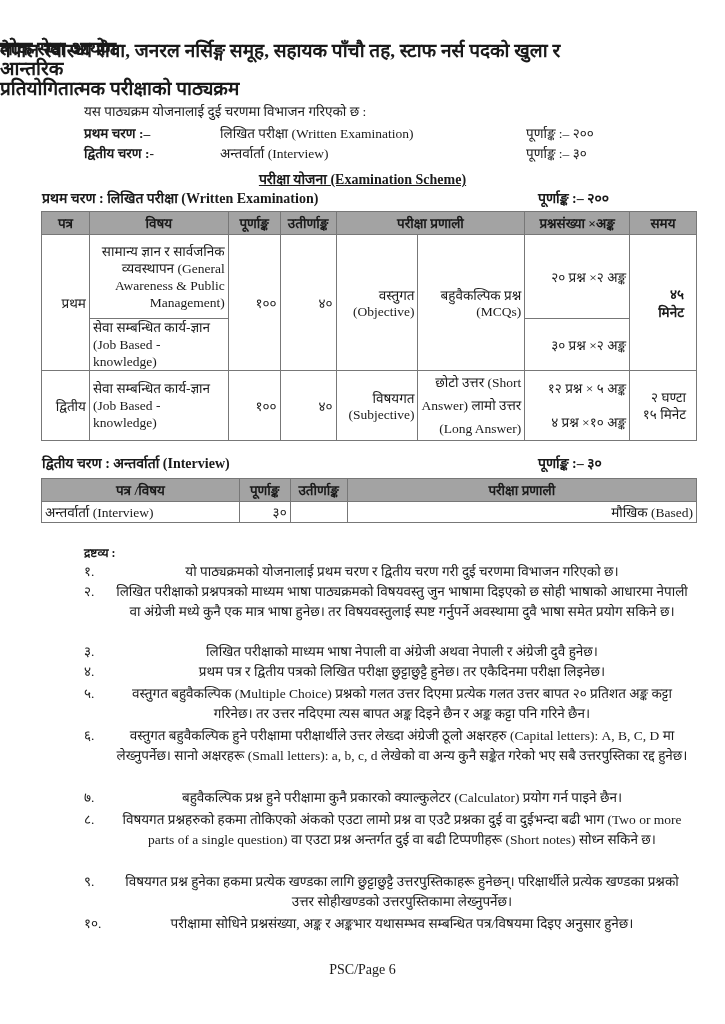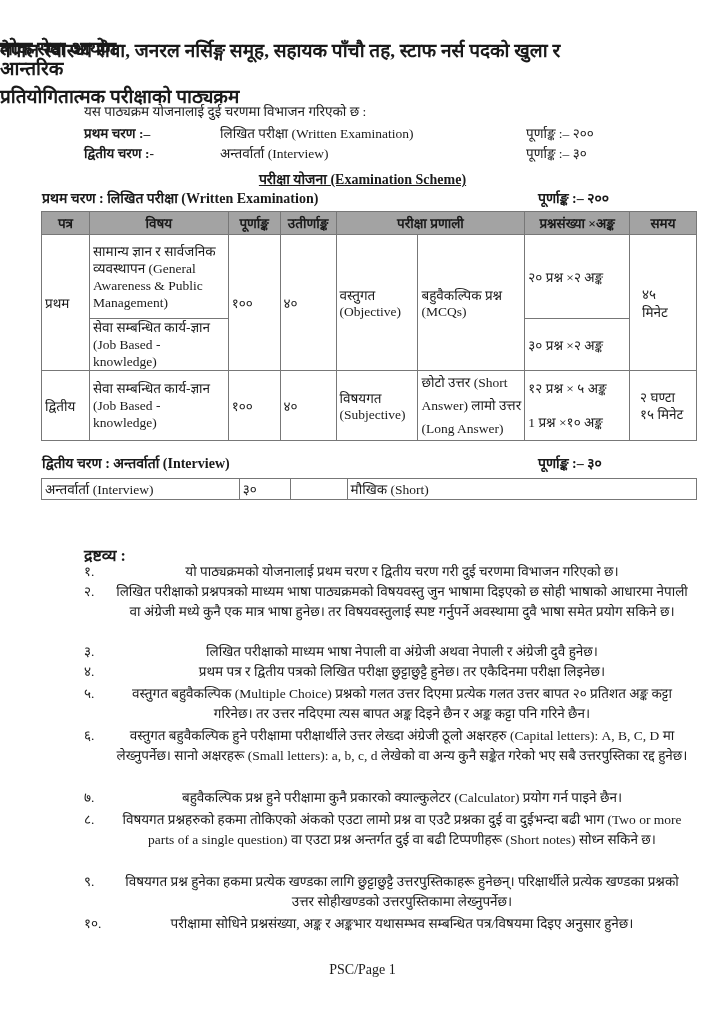--- a/index.html
+++ b/index.html
@@ -2,32 +2,32 @@
 <html><head>
 <meta charset="utf-8">
 <style>
   html, body { margin:0; padding:0; background:#ffffff; }
   body { width:725px; height:1024px; position:relative; overflow:hidden;
          font-family:"Liberation Serif","DejaVu Serif",serif; color:#1a1a1a; }
   .abs { position:absolute; }
   .title { left:0; width:614px; text-align:left; font-weight:bold; font-size:19px; line-height:18px; }
   .t1 { top:40px; }
   .t2 { top:42px; }
-  .t3 { top:88px; }
+  .t3 { top:80px; }
   .intro { left:84px; top:102px; font-size:13.5px; }
   .row-stage { font-size:13.5px; }
   .lbl-b { font-weight:bold; }
   .scheme-title { left:0; width:725px; text-align:center; top:169px; font-weight:bold; font-size:14px; text-decoration:underline; }
   .stage-line { font-weight:bold; font-size:14px; }
   table { border-collapse:collapse; position:absolute; font-size:13.5px; }
   td, th { border:1px solid #777; padding:0 3px; vertical-align:middle; }
   th { background:#a3a3a3; font-weight:bold; height:22px; text-align:center; }
-  .c { text-align:left;margin-top:32px; }
+  .c { text-align:right;margin-top:32px; }
   .l { text-align:left; }
-  .notes-title { left:84px; top:544px; font-weight:bold; font-size:16px; }
+  .notes-title { left:84px; top:544px; font-weight:bold; font-size:12px; }
   .note { left:84px; width:600px; font-size:13.5px; line-height:20px; }
   .note .num { position:absolute; left:0; top:0; width:28px; }
   .note .txt { position:absolute; left:32px; top:0; width:572px;text-align:center; }
   .footer { left:0; width:725px; text-align:center; top:962px; font-size:14px; }
 </style>
 </head>
 <body>
 
 <div class="abs title t1">लोक सेवा आयोग</div>
 <div class="abs title t2">नेपाल स्वास्थ्य सेवा, जनरल नर्सिङ्ग समूह, सहायक पाँचौ तह, स्टाफ नर्स पदको खुला र आन्तरिक</div>
@@ -61,64 +61,70 @@
     <th>पत्र</th>
     <th>विषय</th>
     <th>पूर्णाङ्क</th>
     <th>उतीर्णाङ्क</th>
     <th colspan="2">परीक्षा प्रणाली</th>
     <th>प्रश्नसंख्या ×अङ्क</th>
     <th>समय</th>
   </tr>
   <tr style="height:84px;">
     <td rowspan="2" class="c">प्रथम</td>
-    <td class="l" style="line-height:17px;">सामान्य ज्ञान र सार्वजनिक व्यवस्थापन (General Awareness &amp; Public Management)</td>
+    <td class="l" style="line-height:17px;text-align:right;">सामान्य ज्ञान र सार्वजनिक व्यवस्थापन (General Awareness &amp; Public Management)</td>
     <td rowspan="2" class="c">१००</td>
     <td rowspan="2" class="c">४०</td>
     <td rowspan="2" class="c">वस्तुगत (Objective)</td>
     <td rowspan="2" class="c">बहुवैकल्पिक प्रश्न (MCQs)</td>
     <td class="c">२० प्रश्न ×२ अङ्क</td>
-    <td rowspan="2" class="c" style="padding:0 12px;">४५ मिनेट</td>
+    <td rowspan="2" class="c" style="padding:0 12px;font-weight:bold;">४५ मिनेट</td>
   </tr>
   <tr style="height:50px;">
     <td class="l" style="line-height:17px;">सेवा सम्बन्धित कार्य-ज्ञान (Job Based - knowledge)</td>
     <td class="c">३० प्रश्न ×२ अङ्क</td>
   </tr>
   <tr style="height:70px;">
     <td class="c">द्वितीय</td>
     <td class="l" style="line-height:17px;">सेवा सम्बन्धित कार्य-ज्ञान (Job Based - knowledge)</td>
     <td class="c">१००</td>
     <td class="c">४०</td>
     <td class="c">विषयगत (Subjective)</td>
     <td class="c" style="line-height:23px;">छोटो उत्तर (Short Answer) लामो उत्तर (Long Answer)</td>
     <td class="c" style="line-height:34px;">
       <div>१२ प्रश्न × ५ अङ्क</div>
-      <div>1 प्रश्न ×१० अङ्क</div>
+      <div>४ प्रश्न ×१० अङ्क</div>
     </td>
     <td class="c" style="line-height:17px; padding:0 10px;">२ घण्टा १५ मिनेट</td>
   </tr>
 </tbody>
   </table>
 
 <div class="abs stage-line" style="left:42px; top:453px;">द्वितीय चरण : अन्तर्वार्ता (Interview)</div>
 <div class="abs stage-line" style="left:538px; top:453px;">पूर्णाङ्क :–  ३०</div>
 
 <table style="left:41px; top:478px; width:656px;">
   <colgroup>
     <col style="width:198px">
       <col style="width:51px">
       <col style="width:57px">
       <col style="width:350px">
   </colgroup>
   <tbody>
+      <tr>
+    <th>पत्र /विषय</th>
+    <th>पूर्णाङ्क</th>
+    <th>उतीर्णाङ्क</th>
+    <th>परीक्षा प्रणाली</th>
+  </tr>
   <tr style="height:21px;">
     <td class="l">अन्तर्वार्ता (Interview)</td>
     <td class="c">३०</td>
     <td class="c"></td>
-    <td class="c">मौखिक (Short)</td>
+    <td class="c">मौखिक (Based)</td>
   </tr>
 </tbody>
   </table>
 
 <div class="abs notes-title">द्रष्टव्य :</div>
 
 <div class="abs note" style="top:562px;">
   <span class="num">१.</span>
   <span class="txt">यो पाठ्यक्रमको योजनालाई प्रथम चरण र द्वितीय चरण गरी दुई चरणमा विभाजन गरिएको छ।</span>
 </div>
@@ -152,13 +158,13 @@
 </div>
 <div class="abs note" style="top:872px;">
   <span class="num">९.</span>
   <span class="txt">विषयगत प्रश्न हुनेका हकमा प्रत्येक खण्डका लागि छुट्टाछुट्टै उत्तरपुस्तिकाहरू हुनेछन्। परिक्षार्थीले प्रत्येक खण्डका प्रश्नको उत्तर सोहीखण्डको उत्तरपुस्तिकामा लेख्नुपर्नेछ।</span>
 </div>
 <div class="abs note" style="top:914px;">
   <span class="num">१०.</span>
   <span class="txt">परीक्षामा सोधिने प्रश्नसंख्या, अङ्क र अङ्कभार यथासम्भव सम्बन्धित पत्र/विषयमा दिइए अनुसार हुनेछ।</span>
 </div>
 
-<div class="abs footer">PSC/Page 1</div>
+<div class="abs footer">PSC/Page 6</div>
 
 </body></html>

